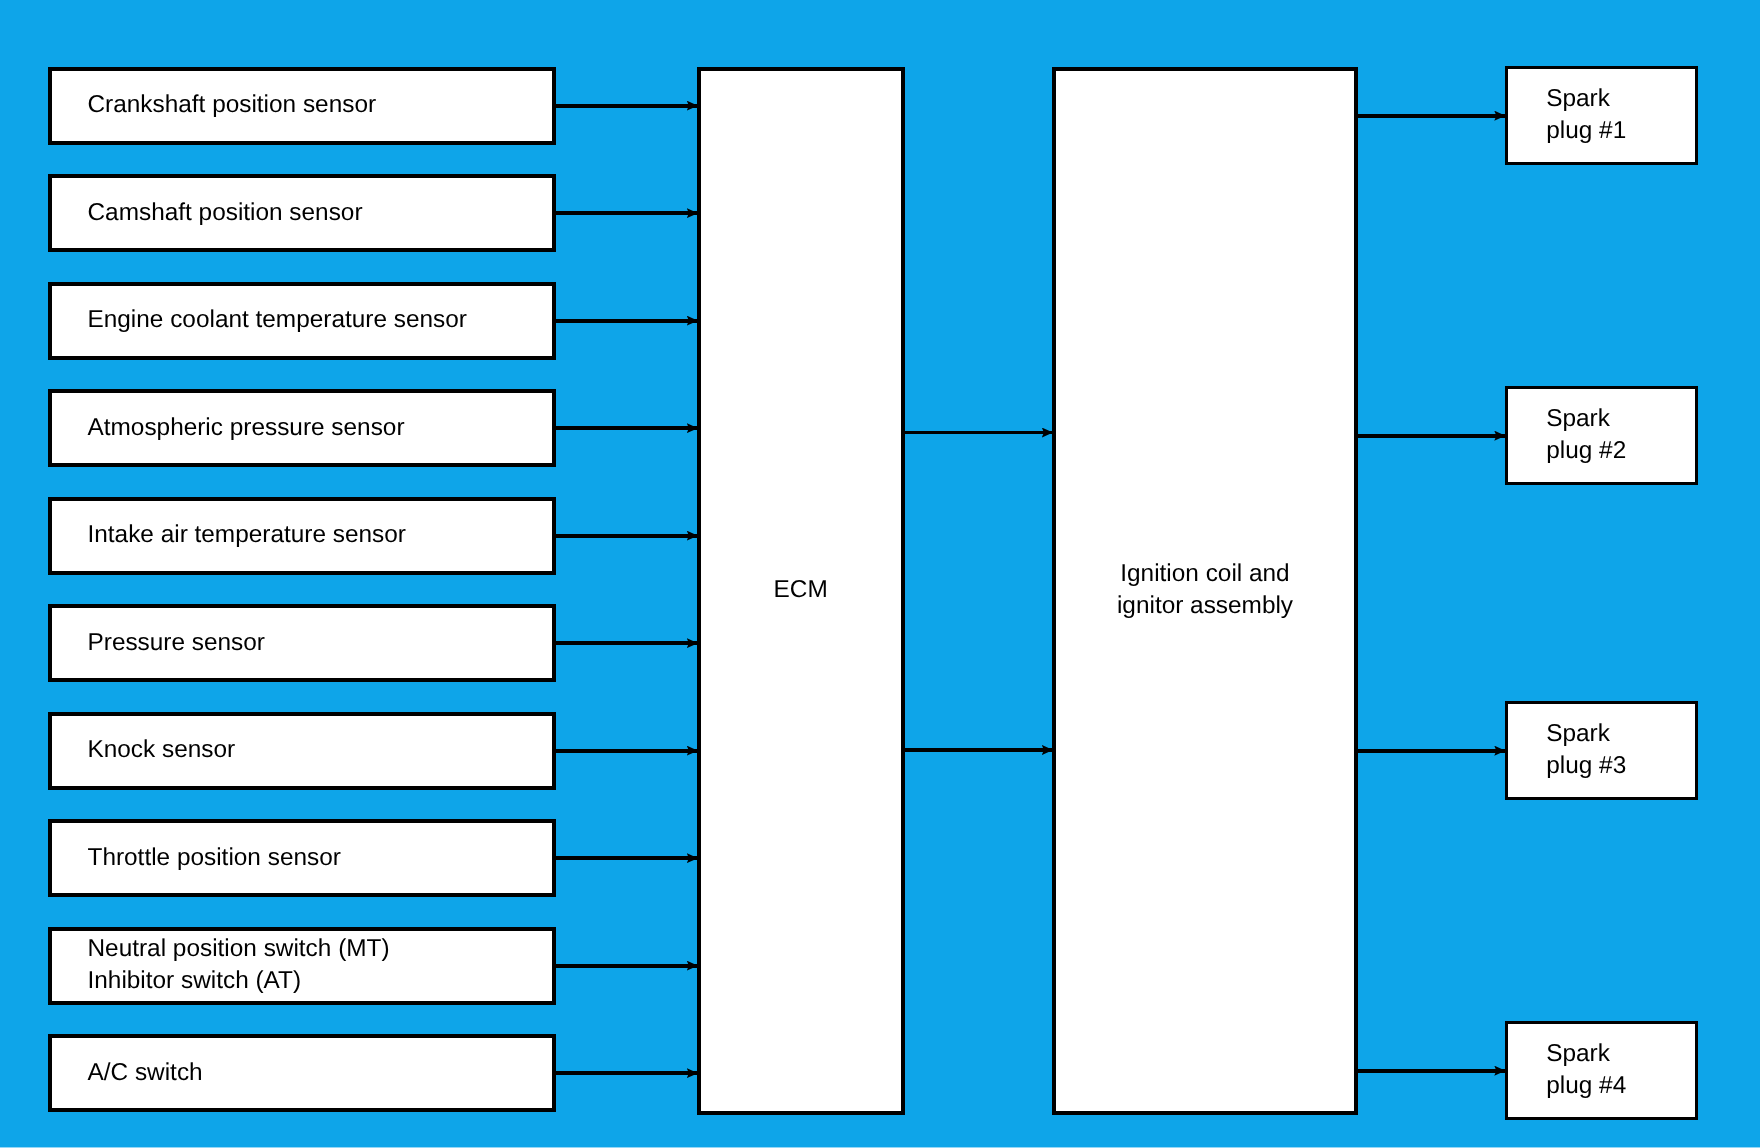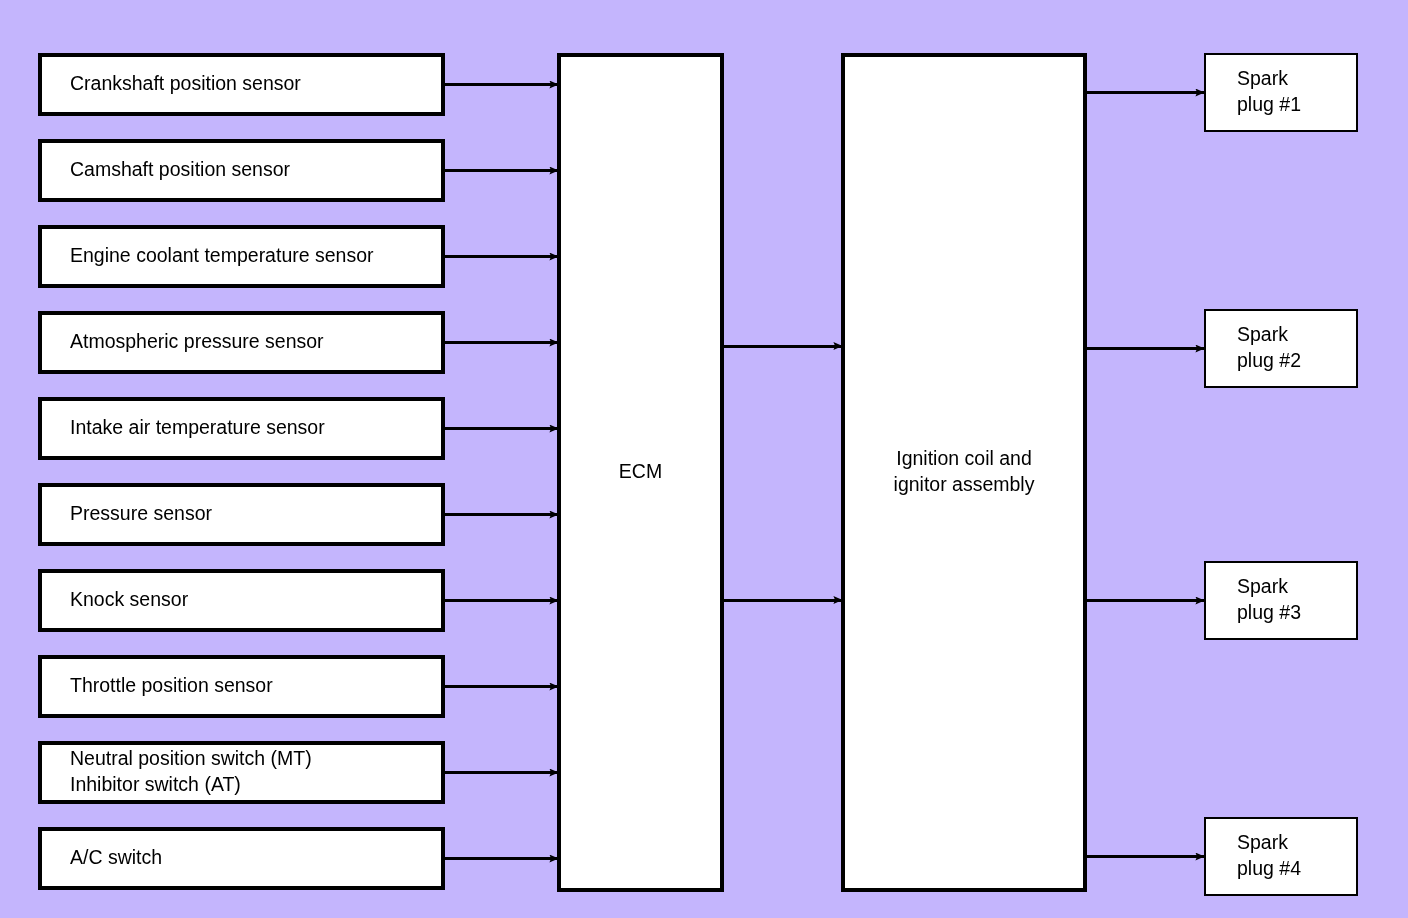--- a/index.html
+++ b/index.html
@@ -9,21 +9,21 @@
     background: #ffffff;
   }
   body {
     font-family: "Liberation Sans", sans-serif;
     -webkit-font-smoothing: antialiased;
   }
   #diagram-root {
     position: relative;
     width: 1408px;
     height: 918px;
-    background: #c4b5fd;
+    background: #0ea5e9;
     overflow: hidden;
   }
   svg.diagram-canvas {
     position: absolute;
     left: 0;
     top: 0;
     width: 1408px;
     height: 918px;
     display: block;
   }

